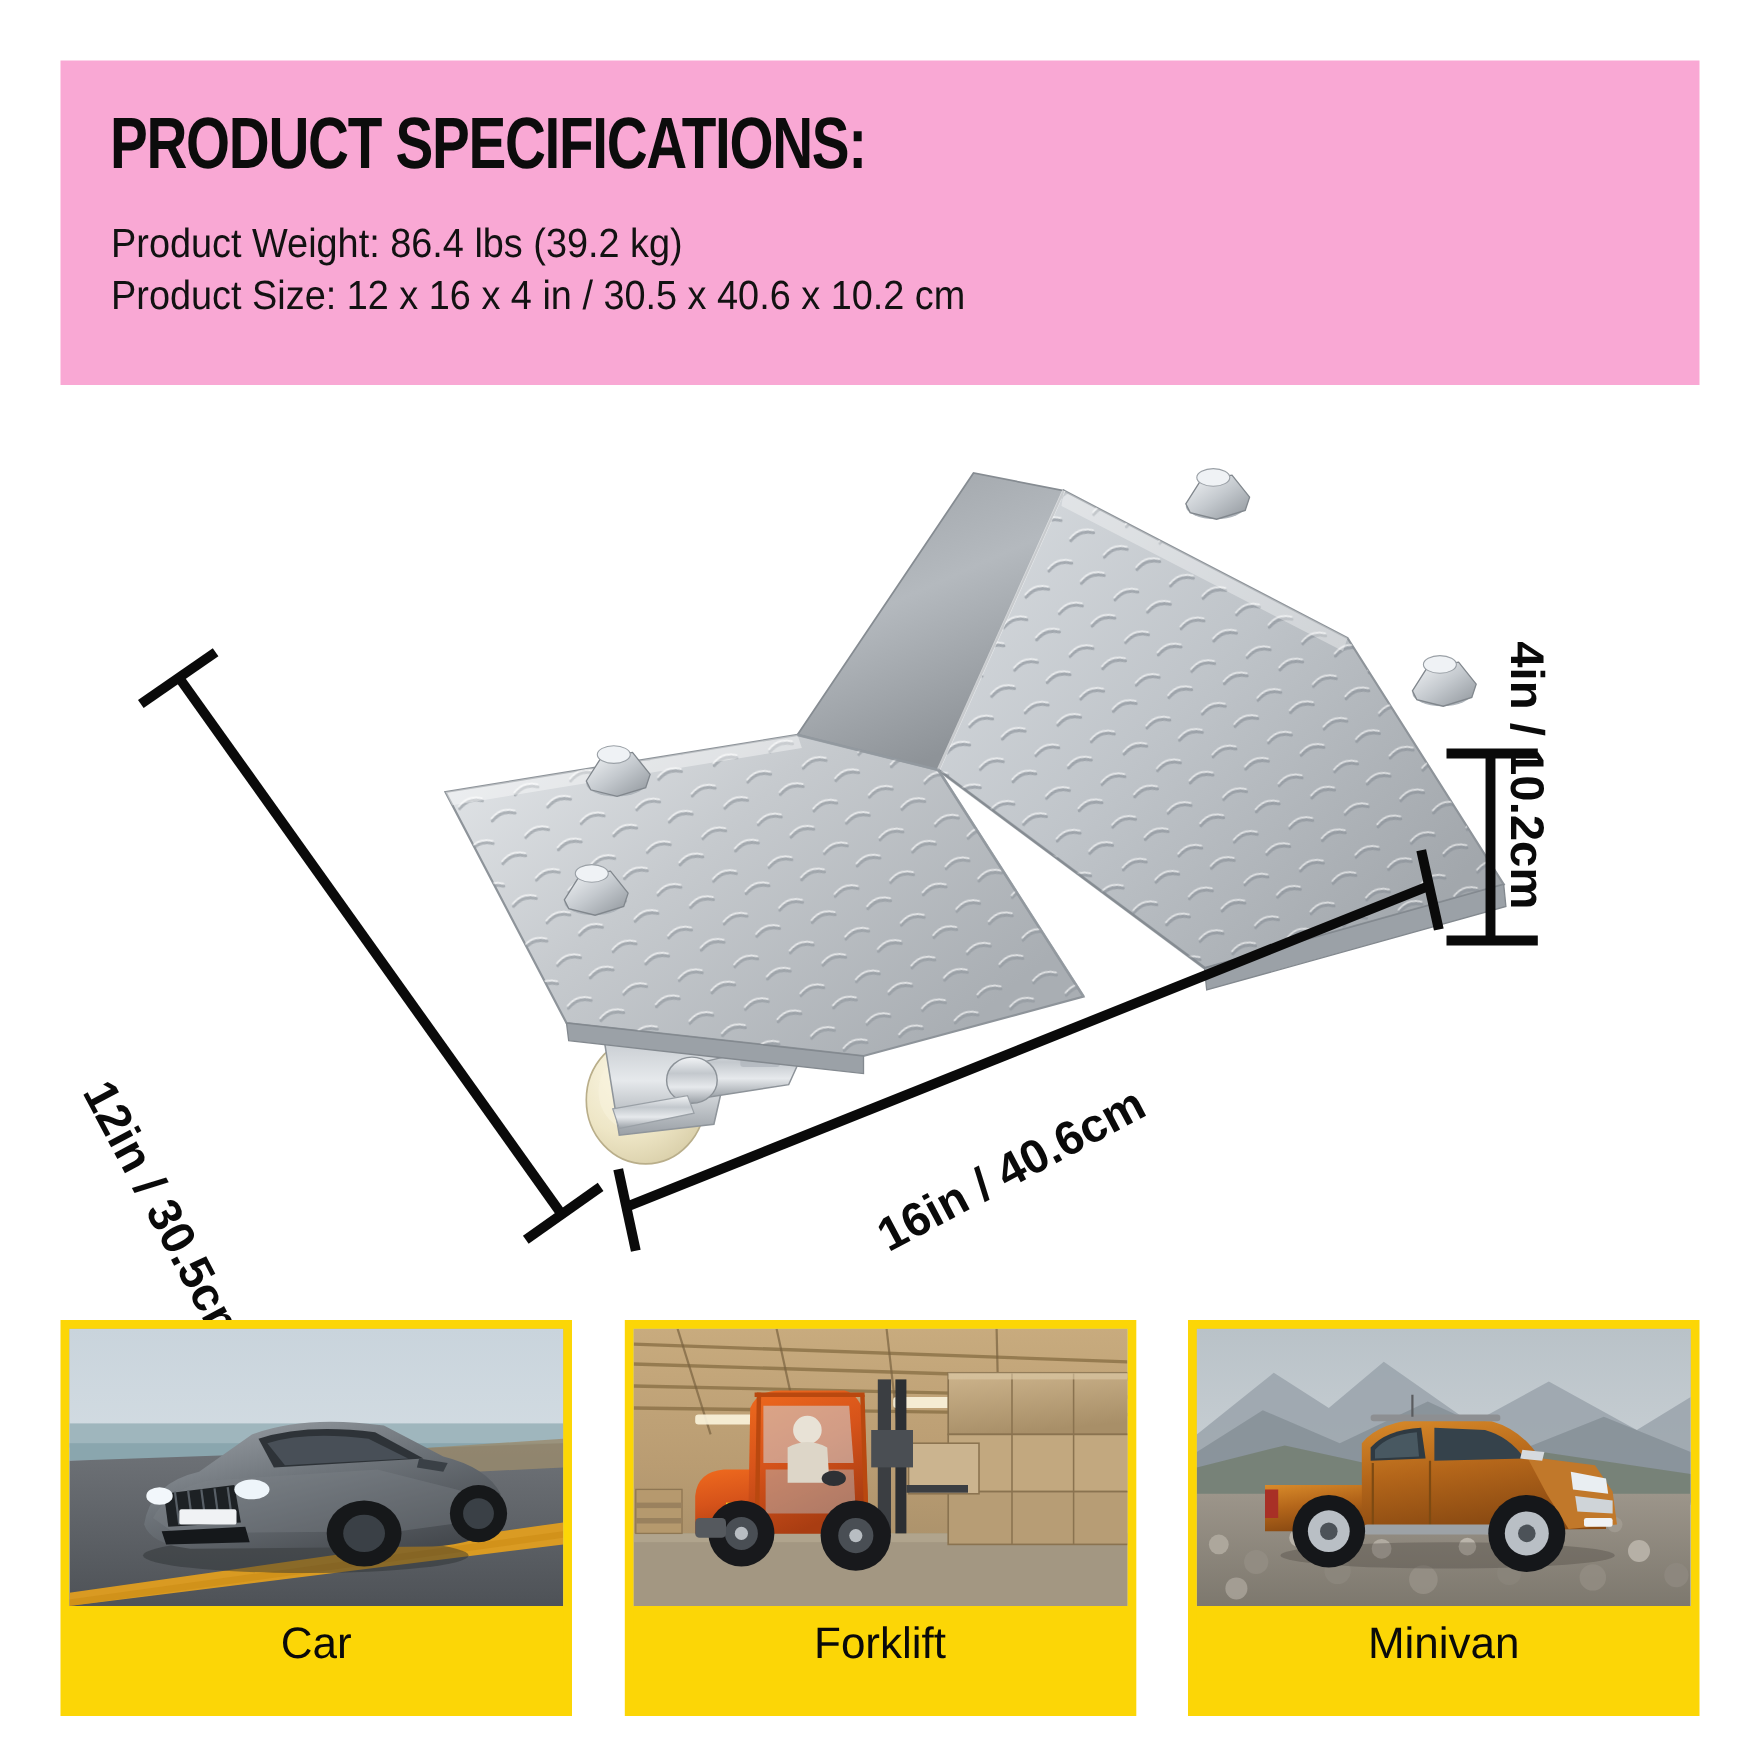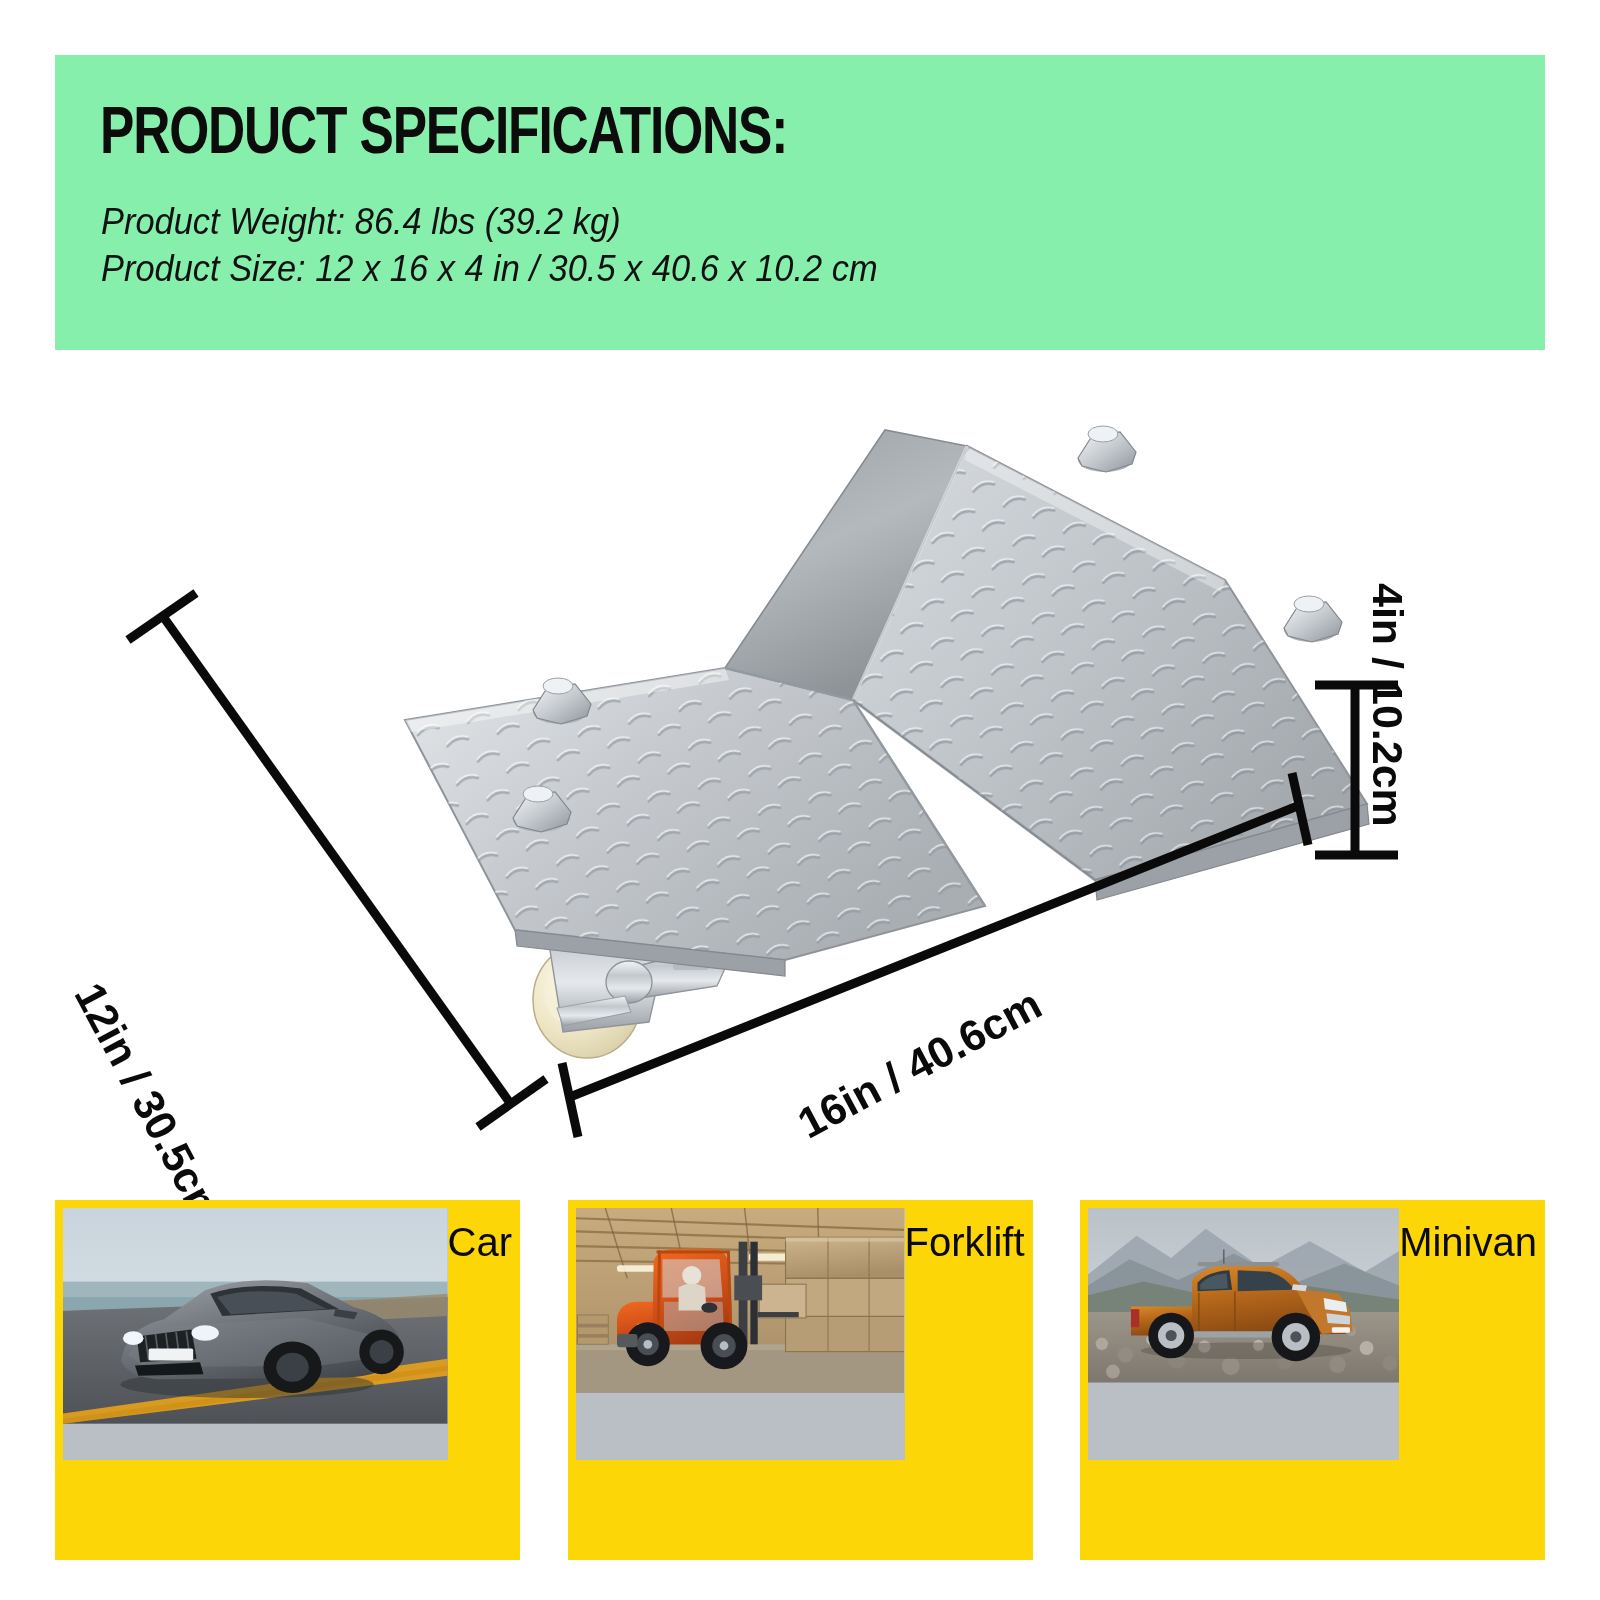--- a/index.html
+++ b/index.html
@@ -16,42 +16,41 @@
     -webkit-font-smoothing: antialiased;
   }
 
   
   .header-banner {
     position: absolute;
     left: 55px;
     top: 55px;
     width: 1490px;
     height: 295px;
-    background: #86efac;
+    background: #f9a8d4;
     box-sizing: border-box;
   }
   .header-title {
     position: absolute;
     left: 45px;
     top: 42px;
     font-size: 66px;
     font-weight: bold;
     color: #0c0c0c;
     letter-spacing: -1.5px;
     transform: scaleX(0.78);
     transform-origin: left center;
     white-space: nowrap;
     line-height: 1;
   }
   .header-specs {
     position: absolute;
     left: 46px;
     top: 143px;
     width: 1000px;
-    font-style: italic;
   }
   .spec-line {
     font-size: 37px;
     color: #121212;
     line-height: 1.28;
     white-space: nowrap;
     transform: scaleX(0.93);
     transform-origin: left center;
   }
 
@@ -146,20 +145,21 @@
     justify-content: space-between;
     padding: 0 55px;
     box-sizing: border-box;
   }
   .use-card {
     width: 465px;
     background: #FCD606;
     padding: 8px 8px 0 8px;
     box-sizing: border-box;
     display: flex;
+    flex-direction: column;
   }
   .card-photo {
     width: 449px;
     height: 252px;
     overflow: hidden;
     position: relative;
     background: #b9bfc4;
   }
   .card-caption {
     height: 68px;

